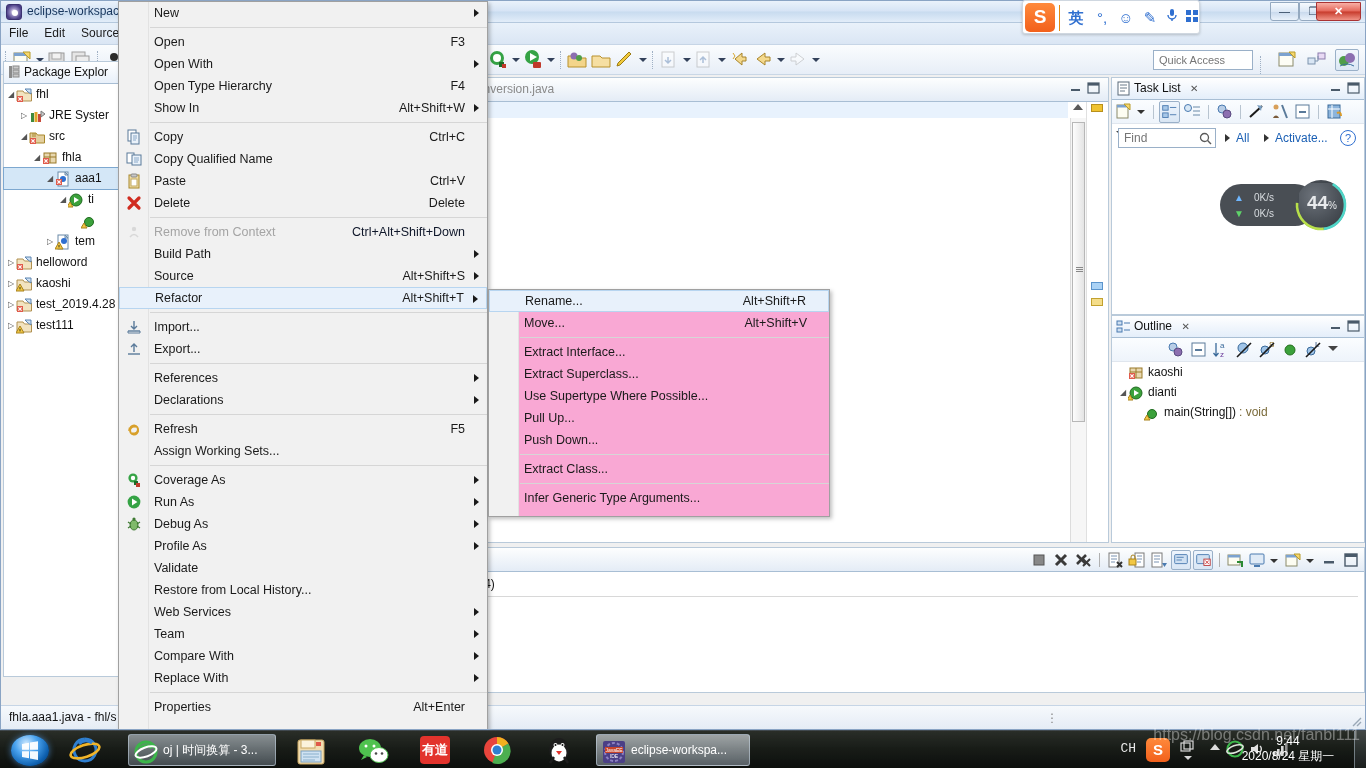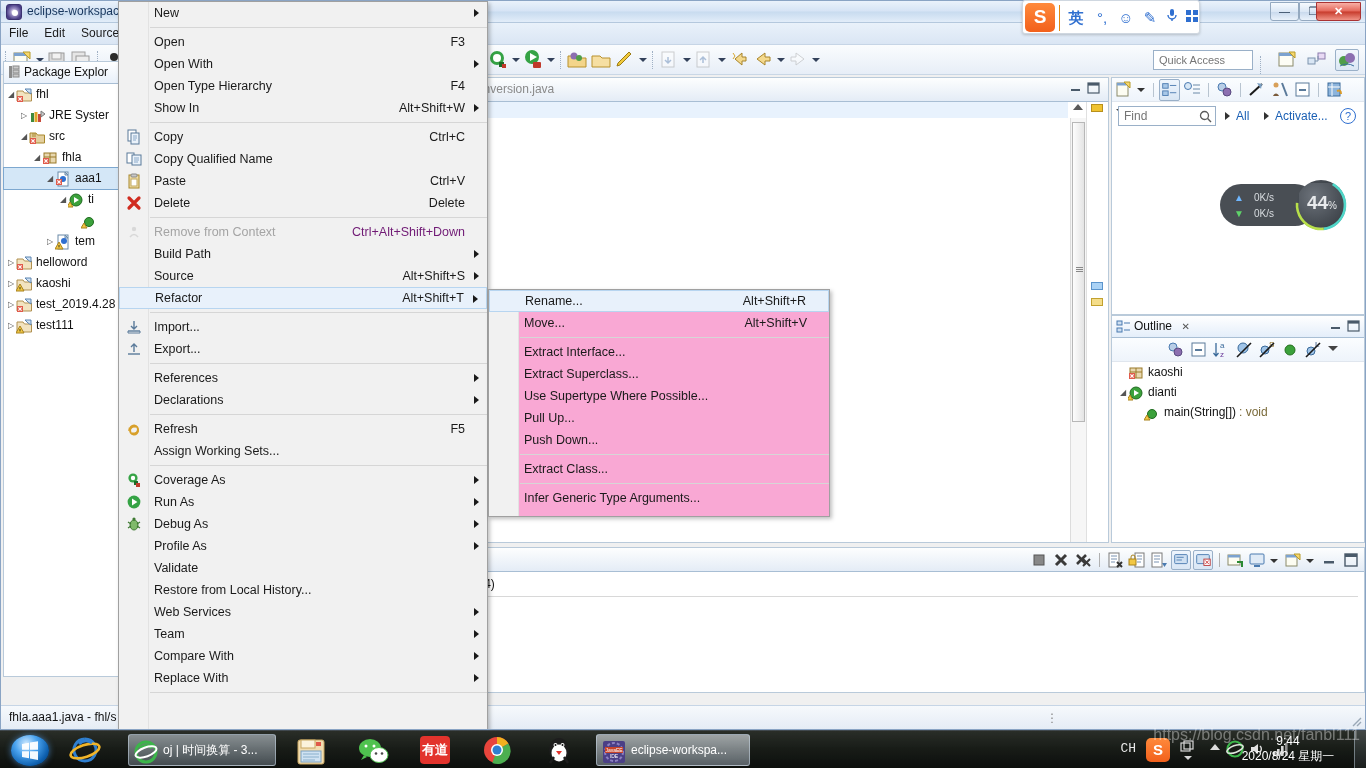--- a/index.html
+++ b/index.html
@@ -305,21 +305,21 @@
     cursor:default;
   }
   .mrow.dis { color:#a4a4a4; }
   .mrow.hl {
     background:#e8f1fb; border:1px solid #b7d5f0;
     height:22px; line-height:20px;
   }
   .mrow .accel {
     position:absolute; right:22px; top:0; font-size:12.5px; color:#1a1a1a;
   }
-  .mrow.dis .accel { color:#701a75; }
+  .mrow.dis .accel { color:#0f172a; }
   .mrow .sub {
     position:absolute; right:8px; top:7px;
     width:0; height:0;
     border-top:4px solid transparent; border-bottom:4px solid transparent;
     border-left:5px solid #1a1a1a;
   }
   .mrow .mico {
     position:absolute; left:7px; top:3px; width:16px; height:16px;
   }
   .msep {
@@ -789,20 +789,39 @@
             <rect x="4" y="4" width="12" height="12" fill="none" stroke="#4a5a6a" stroke-width="1.4"></rect>
             <rect x="4" y="4" width="12" height="3" fill="#4a5a6a"></rect>
           </svg></div>
     </div>
     <div id="console-body">
       <div id="console-line">a Application] D:\FHLAZ\bin\javaw.exe (2020年8月24日 上午9:28:14)</div>
     </div>
   </div>
 
   <div id="tasklist">
+    <div class="vtab">
+      <span class="vicon">
+        <svg width="15" height="15" viewBox="0 0 15 15">
+            <rect x="2" y="1" width="11" height="13" fill="#fff" stroke="#5a6a7a"></rect>
+            <path d="M4 4h7M4 7h7M4 10h5" stroke="#6a7a8a"></path>
+          </svg>
+      </span>
+      <span>Task List</span>
+      <span class="xc">✕</span>
+      <span class="vtab-ctrl">
+        <span><svg width="15" height="14" viewBox="0 0 15 14">
+              <rect x="3" y="8" width="9" height="2" fill="#4a5a6a"></rect>
+            </svg></span>
+        <span><svg width="15" height="14" viewBox="0 0 15 14">
+              <rect x="2" y="2" width="11" height="10" fill="none" stroke="#4a5a6a" stroke-width="1.2"></rect>
+              <rect x="2" y="2" width="11" height="2.6" fill="#4a5a6a"></rect>
+            </svg></span>
+      </span>
+    </div>
     <div class="vtoolbar">
       <div class="vi"><svg width="21" height="22" viewBox="0 0 21 22">
             <rect x="4" y="4" width="11" height="13" fill="#fdfdf2" stroke="#8a8a6a"></rect>
             <rect x="4" y="4" width="11" height="2.5" fill="#7ca2cf"></rect>
             <path d="M11 3 l6 0 l0 6z" fill="#f5d76e" stroke="#b89b2a"></path>
           </svg></div>
       <div class="vi" style="width:12px">
           <div style="width:0;height:0;margin:9px 1px;border-left:4px solid transparent;border-right:4px solid transparent;border-top:4px solid #333"></div>
         </div>
       <div class="vi" style="width:7px">
@@ -1042,20 +1061,21 @@
               <circle cx="8" cy="3" r="1.6" fill="#3f7a33"></circle>
             </svg></span><span>Debug As</span><span class="sub"></span></div>
         <div class="mrow"><span>Profile As</span><span class="sub"></span></div>
         <div class="mrow"><span>Validate</span></div>
         <div class="mrow"><span>Restore from Local History...</span></div>
         <div class="mrow"><span>Web Services</span><span class="sub"></span></div>
         <div class="mrow"><span>Team</span><span class="sub"></span></div>
         <div class="mrow"><span>Compare With</span><span class="sub"></span></div>
         <div class="mrow"><span>Replace With</span><span class="sub"></span></div>
         <div class="msep"></div>
+        <div class="mrow"><span>Properties</span><span class="accel">Alt+Enter</span></div>
       </div>
   </div>
 
   <div id="sub-menu">
     <div id="sub-gutter"></div>
     <div id="sub-items">
         <div class="mrow hl"><span>Rename...</span><span class="accel">Alt+Shift+R</span></div>
         <div class="mrow"><span>Move...</span><span class="accel">Alt+Shift+V</span></div>
         <div class="msep"></div>
         <div class="mrow"><span>Extract Interface...</span></div>

